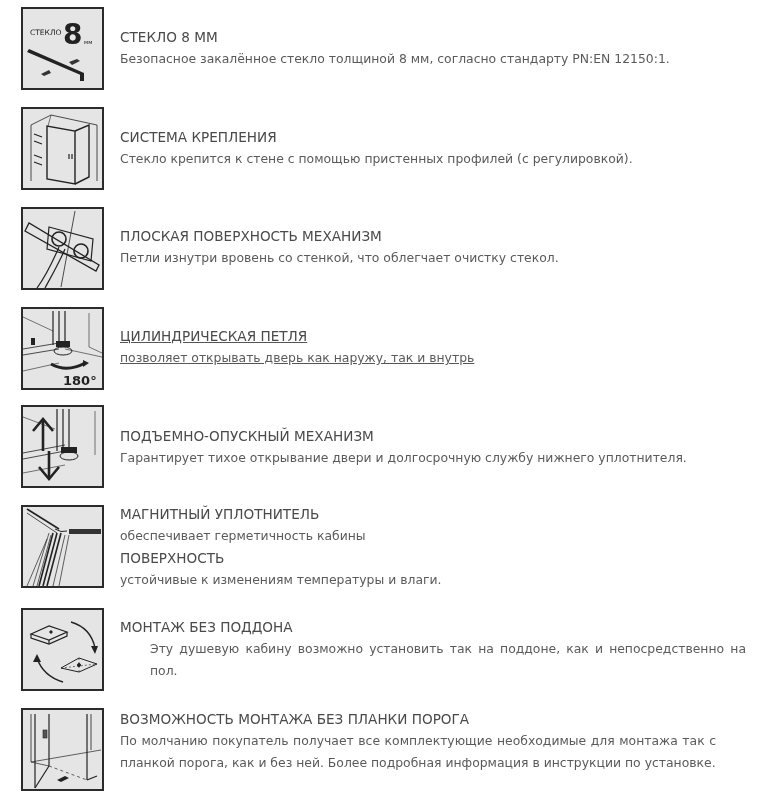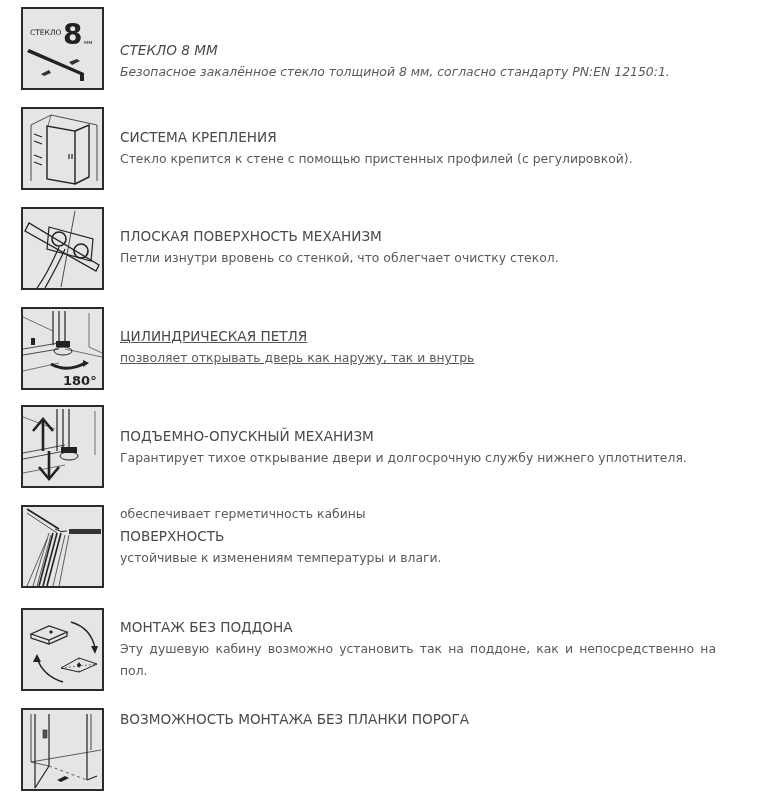--- a/index.html
+++ b/index.html
@@ -22,21 +22,21 @@
     <svg viewBox="0 0 79 79">
       <text x="7" y="26" font-size="7.5" font-family="DejaVu Sans, sans-serif" fill="#222">СТЕКЛО</text>
       <text x="40" y="35" font-size="28" font-weight="bold" font-family="DejaVu Sans, sans-serif" fill="#222">8</text>
       <text x="61" y="35" font-size="5.5" font-family="DejaVu Sans, sans-serif" fill="#222">мм</text>
       <polygon points="4,43 6,40 61,64 60,67" fill="#222"></polygon>
       <rect x="57" y="64" width="4" height="8" fill="#222"></rect>
       <polygon points="46,53 54,50 57,52 49,56" fill="#333"></polygon>
       <polygon points="18,65 26,61 28,64 21,67" fill="#333"></polygon>
     </svg>
   </div>
-  <div class="text" style="top:32px;font-style:italic;">
+  <div class="text" style="top:19px;">
     <div class="title">СТЕКЛО 8 ММ</div>
     <div class="desc">Безопасное закалённое стекло толщиной 8 мм, согласно стандарту PN:EN 12150:1.</div>
   </div>
 </div>
 
 <div class="feature" style="top:107px;">
   <div class="icon-box">
     <svg viewBox="0 0 79 79" fill="none" stroke="#222">
       <polyline points="8,72 8,16 28,6 74,16 74,72" stroke-width="0.8"></polyline>
       <polygon points="24,17 24,70 52,75 52,22" stroke-width="1.4"></polygon>
@@ -143,20 +143,21 @@
       <g stroke-width="0.7">
         <line x1="26" y1="26" x2="10" y2="79"></line>
         <line x1="28" y1="28" x2="14" y2="79"></line>
         <line x1="42" y1="28" x2="30" y2="79"></line>
         <line x1="46" y1="28" x2="36" y2="79"></line>
         <line x1="24" y1="32" x2="4" y2="79"></line>
       </g>
     </svg>
   </div>
   <div class="text" style="top:-2px;">
+    <div class="title">МАГНИТНЫЙ УПЛОТНИТЕЛЬ</div>
     <div class="desc">обеспечивает герметичность кабины</div>
     <div class="title">ПОВЕРХНОСТЬ</div>
     <div class="desc">устойчивые к изменениям температуры и влаги.</div>
   </div>
 </div>
 
 <div class="feature" style="top:608px;">
   <div class="icon-box">
     <svg viewBox="0 0 79 79" fill="none" stroke="#222">
       <polygon points="8,24 26,16 44,22 26,30" stroke-width="1.2"></polygon>
@@ -168,21 +169,21 @@
       <line x1="56" y1="48" x2="56" y2="62" stroke-width="0.6" stroke-dasharray="2,2"></line>
       <circle cx="56" cy="55" r="1.5" fill="#222"></circle>
       <path d="M48,12 Q68,18 72,38" stroke-width="1.4"></path>
       <polygon points="68,36 72,44 75,36" fill="#222" stroke="none"></polygon>
       <path d="M40,72 Q20,66 14,48" stroke-width="1.4"></path>
       <polygon points="10,52 14,44 18,52" fill="#222" stroke="none"></polygon>
     </svg>
   </div>
   <div class="text" style="top:8px;">
     <div class="title">МОНТАЖ БЕЗ ПОДДОНА</div>
-    <div class="desc justify" style="width:596px;">Эту душевую кабину возможно установить так на поддоне, как и непосредственно на пол.</div>
+    <div class="desc justify" style="width:596px;margin-left:30px;">Эту душевую кабину возможно установить так на поддоне, как и непосредственно на пол.</div>
   </div>
 </div>
 
 <div class="feature" style="top:708px;">
   <div class="icon-box">
     <svg viewBox="0 0 79 79" fill="none" stroke="#222">
       <line x1="8" y1="4" x2="8" y2="52" stroke-width="0.8"></line>
       <line x1="12" y1="4" x2="12" y2="78" stroke-width="1.2"></line>
       <line x1="26" y1="4" x2="26" y2="56" stroke-width="1.2"></line>
       <line x1="26" y1="56" x2="12" y2="78" stroke-width="1.2"></line>
@@ -191,14 +192,15 @@
       <line x1="64" y1="4" x2="64" y2="70" stroke-width="1.2"></line>
       <line x1="64" y1="70" x2="74" y2="66" stroke-width="1.2"></line>
       <line x1="8" y1="52" x2="78" y2="40" stroke-width="0.7"></line>
       <line x1="8" y1="52" x2="26" y2="56" stroke-width="0.7"></line>
       <line x1="26" y1="56" x2="64" y2="70" stroke-width="0.7" stroke-dasharray="3,3"></line>
       <polygon points="34,70 42,66 46,68 38,72" fill="#222" stroke="none"></polygon>
     </svg>
   </div>
   <div class="text" style="top:0px;">
     <div class="title">ВОЗМОЖНОСТЬ МОНТАЖА БЕЗ ПЛАНКИ ПОРОГА</div>
+    <div class="desc justify" style="width:596px;">По молчанию покупатель получает все комплектующие необходимые для монтажа так с планкой порога, как и без ней. Более подробная информация в инструкции по установке.</div>
   </div>
 </div>
 
 </body></html>

